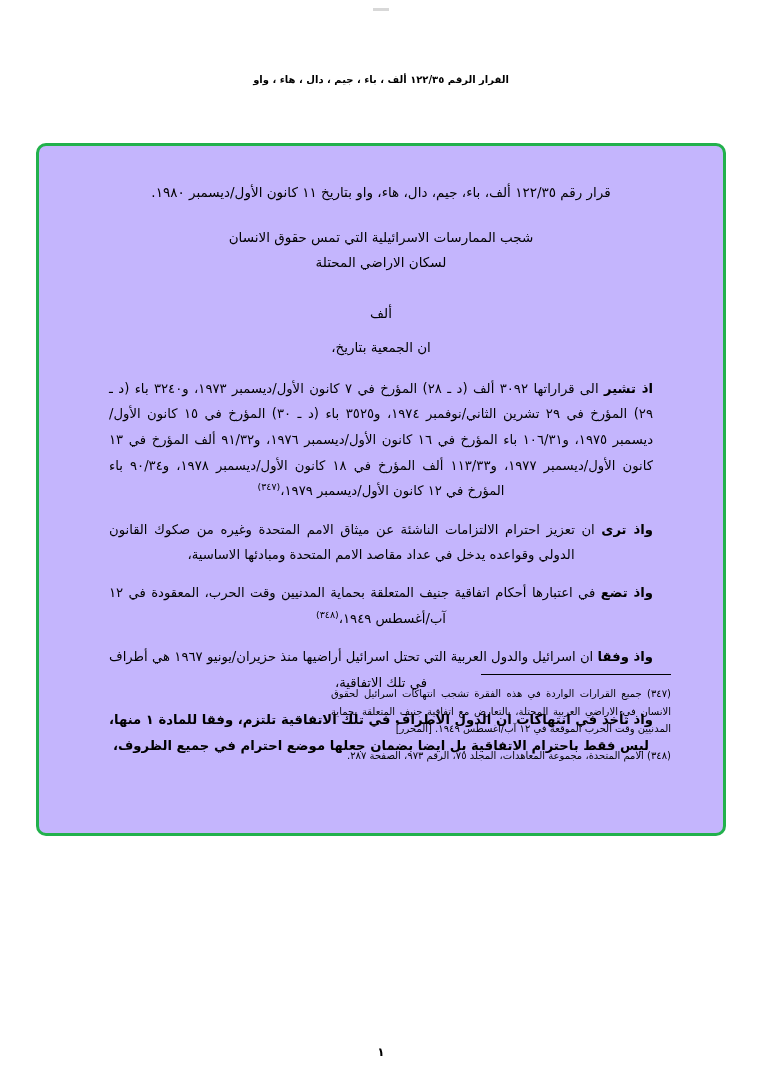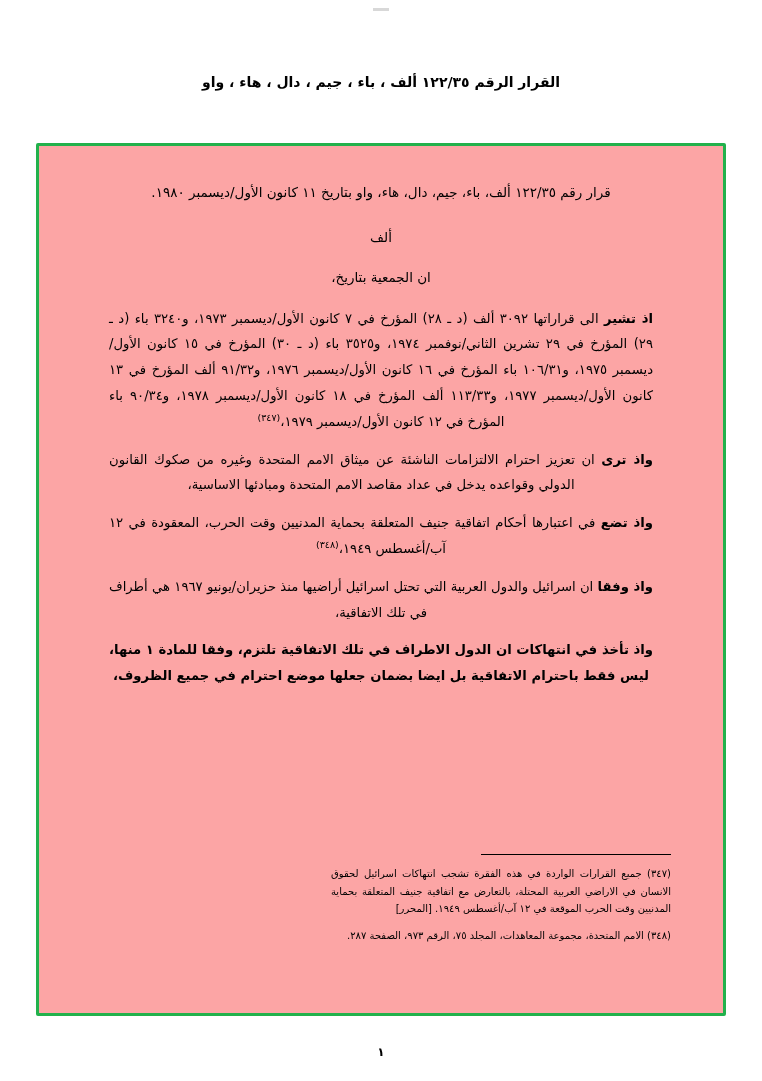--- a/index.html
+++ b/index.html
@@ -34,42 +34,42 @@
     position: absolute;
     top: 72px;
     right: 0;
     left: 0;
     text-align: center;
     direction: rtl;
   }
   .doc-title {
     font-family: "DejaVu Sans", sans-serif;
     font-weight: bold;
-    font-size: 14px;
+    font-size: 10px;
     letter-spacing: 0.2px;
     line-height: 1.5;
     color: #000;
   }
   .doc-source {
     margin-top: 7px;
     font-size: 10.5px;
     font-weight: bold;
     line-height: 1.5;
     color: #000;
   }
   .frame {
     position: absolute;
     top: 143px;
     left: 36px;
     width: 690px;
-    height: 873px;
+    height: 693px;
     border: 3px solid #22b14c;
-    border-radius: 2px;
+    border-radius: 10px;
     box-sizing: border-box;
-    background: #fca5a5;
+    background: #c4b5fd;
   }
   .content {
     position: absolute;
     top: 0;
     left: 0;
     right: 0;
     bottom: 0;
     padding: 34px 52px 18px 52px;
     box-sizing: border-box;
     direction: rtl;
@@ -83,21 +83,21 @@
   .res-subject {
     text-align: center;
     font-size: 13.5px;
     line-height: 1.85;
     margin-bottom: 26px;
   }
   .res-letter {
     text-align: center;
     font-size: 13.5px;
     line-height: 1.8;
-    margin-bottom: 16px;
+    margin-bottom: 10px;
   }
   .res-organ {
     text-align: center;
     font-size: 13.5px;
     line-height: 1.8;
     margin-bottom: 16px;
   }
   .para {
     font-size: 13.2px;
     line-height: 1.95;
@@ -157,20 +157,24 @@
 
   <div class="header-block">
     <div class="doc-title">القرار الرقم ١٢٢/٣٥ ألف ، باء ، جيم ، دال ، هاء ، واو</div>
   </div>
 
   <div class="frame" style="border-color: rgb(34, 177, 76);">
     <div class="content">
 
       <div class="res-head">قرار رقم ١٢٢/٣٥ ألف، باء، جيم، دال، هاء، واو بتاريخ ١١ كانون الأول/ديسمبر ١٩٨٠.</div>
 
+      <div class="res-subject">
+        <div>شجب الممارسات الاسرائيلية التي تمس حقوق الانسان</div>
+        <div>لسكان الاراضي المحتلة</div>
+      </div>
 
       <div class="res-letter">ألف</div>
 
       <div class="res-organ">ان الجمعية بتاريخ،</div>
 
       <p class="para">
         <span class="lead">اذ تشير</span><span> الى قراراتها ٣٠٩٢ ألف (د ـ ٢٨) المؤرخ في ٧ كانون الأول/ديسمبر ١٩٧٣، و٣٢٤٠ باء (د ـ ٢٩) المؤرخ في ٢٩ تشرين الثاني/نوفمبر ١٩٧٤، و٣٥٢٥ باء (د ـ ٣٠) المؤرخ في ١٥ كانون الأول/ديسمبر ١٩٧٥، و١٠٦/٣١ باء المؤرخ في ١٦ كانون الأول/ديسمبر ١٩٧٦، و٩١/٣٢ ألف المؤرخ في ١٣ كانون الأول/ديسمبر ١٩٧٧، و١١٣/٣٣ ألف المؤرخ في ١٨ كانون الأول/ديسمبر ١٩٧٨، و٩٠/٣٤ باء المؤرخ في ١٢ كانون الأول/ديسمبر ١٩٧٩،</span><span class="sup">(٣٤٧)</span>
       </p>
 
       <p class="para">

